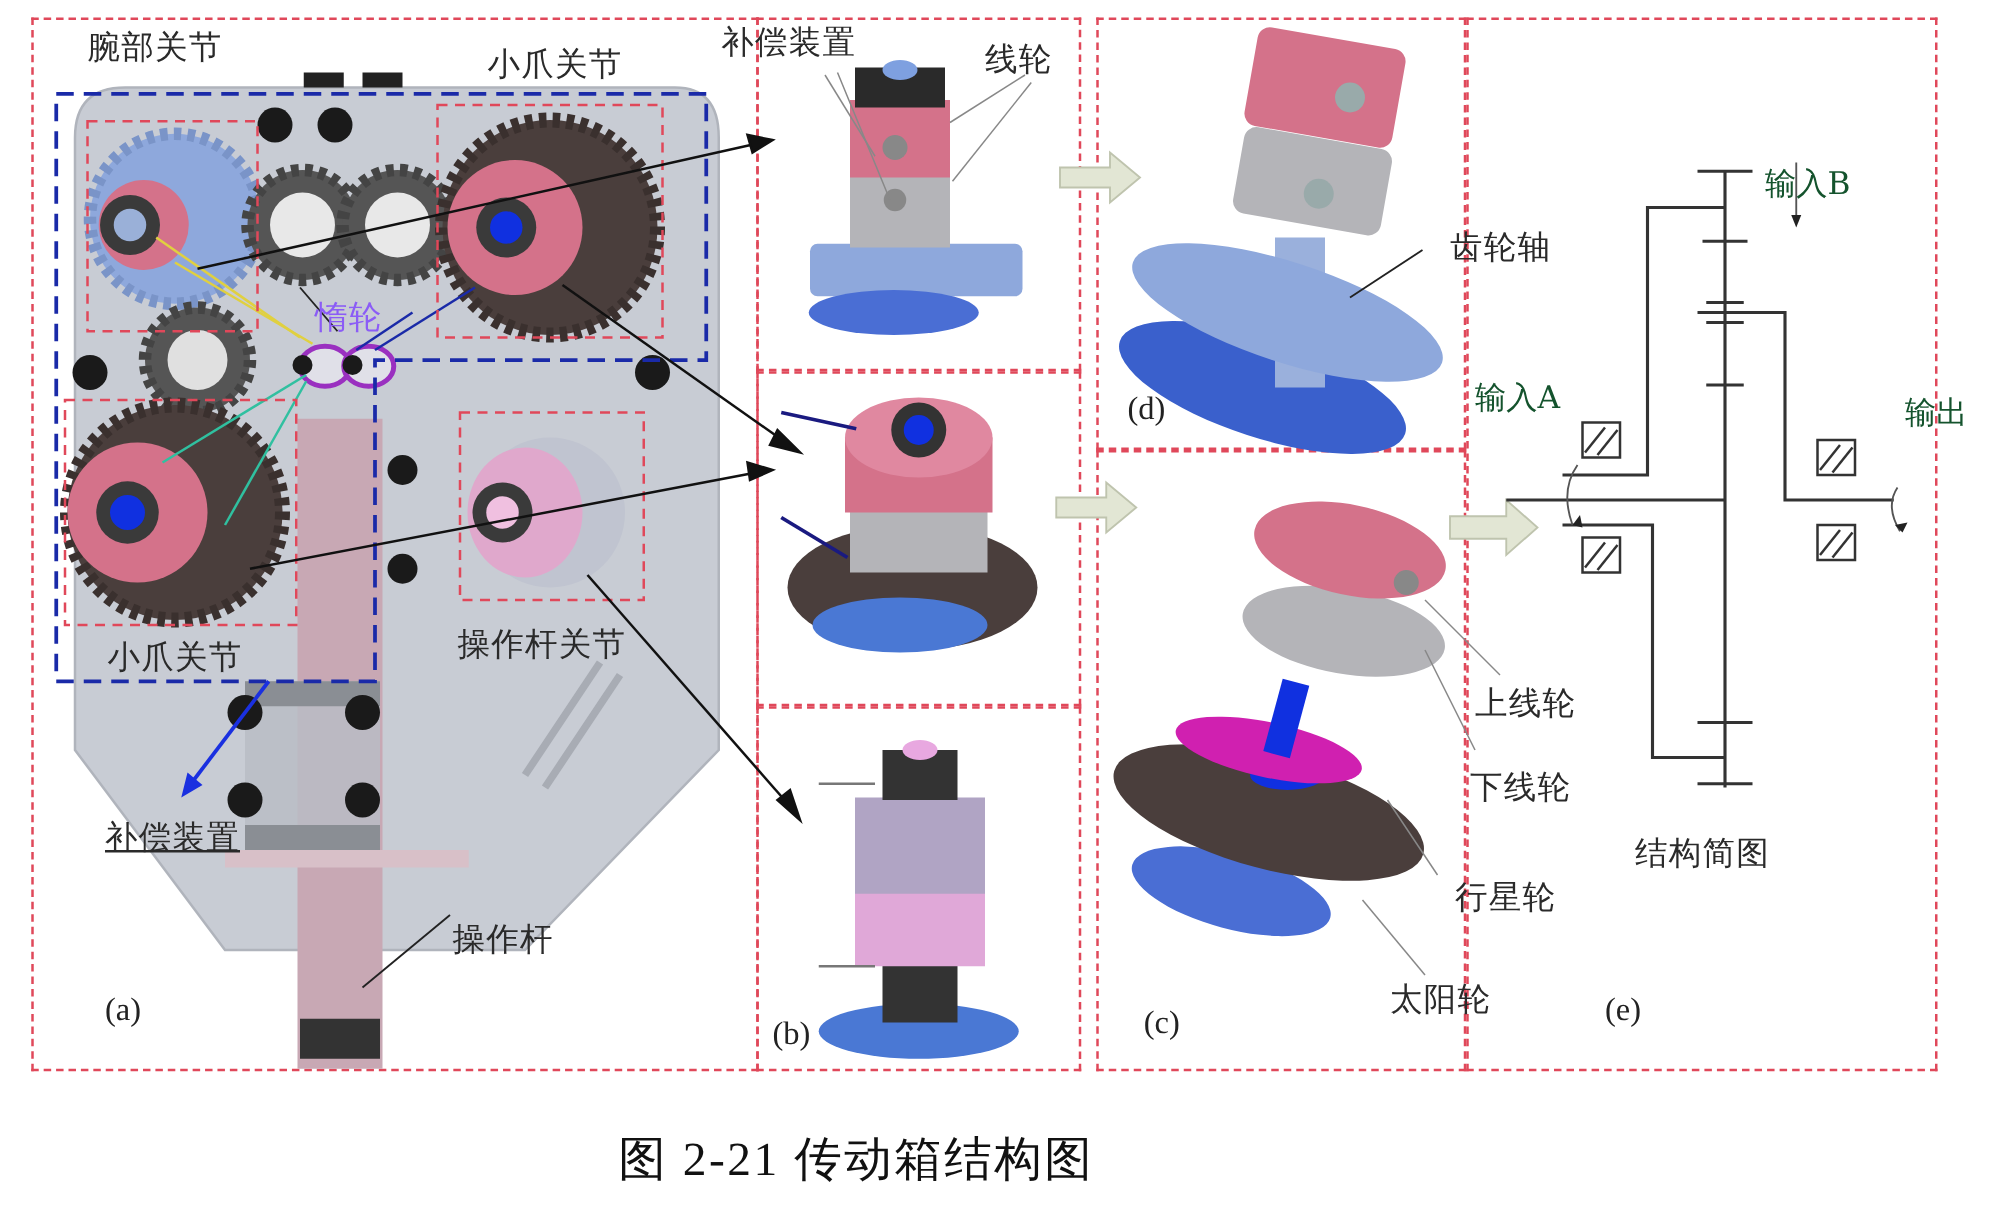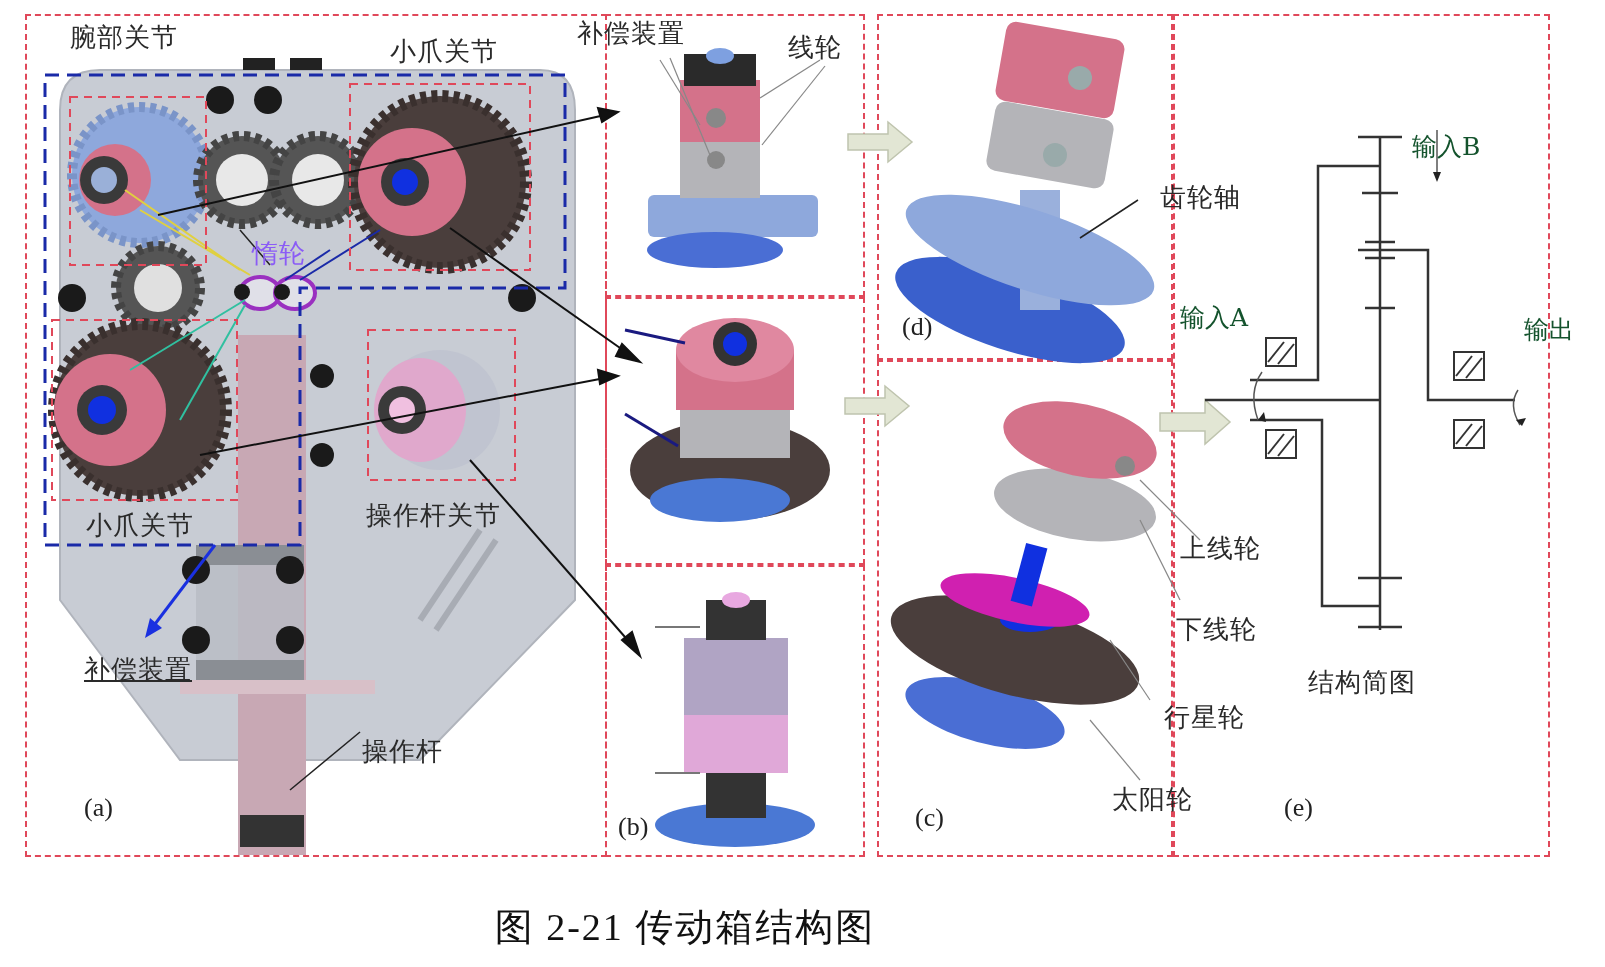--- a/index.html
+++ b/index.html
@@ -234,21 +234,21 @@
 <div class="lbl" style="left:362px;top:734px;">操作杆</div>
 <div class="panel-tag" style="left:84px;top:793px;">(a)</div>
 
 <div class="lbl" style="left:577px;top:16px;">补偿装置</div>
 <div class="lbl" style="left:788px;top:30px;">线轮</div>
 <div class="panel-tag" style="left:618px;top:812px;">(b)</div>
 
 <div class="lbl" style="left:1160px;top:180px;">齿轮轴</div>
 <div class="panel-tag" style="left:902px;top:312px;">(d)</div>
 
-<div class="lbl" style="left:1180px;top:531px;text-align:right;">上线轮</div>
+<div class="lbl" style="left:1180px;top:545px;text-align:right;">上线轮</div>
 <div class="lbl" style="left:1176px;top:612px;font-family:Liberation Mono, monospace;">下线轮</div>
 <div class="lbl" style="left:1164px;top:700px;">行星轮</div>
 <div class="lbl" style="left:1112px;top:782px;">太阳轮</div>
 <div class="panel-tag" style="left:915px;top:803px;">(c)</div>
 
 <div class="lbl-red" style="left:1412px;top:130px;">输入B</div>
 <div class="lbl-red" style="left:1180px;top:301px;">输入A</div>
 <div class="lbl-red" style="left:1524px;top:313px;">输出</div>
 <div class="lbl" style="left:1308px;top:665px;">结构简图</div>
 <div class="panel-tag" style="left:1284px;top:793px;">(e)</div>

